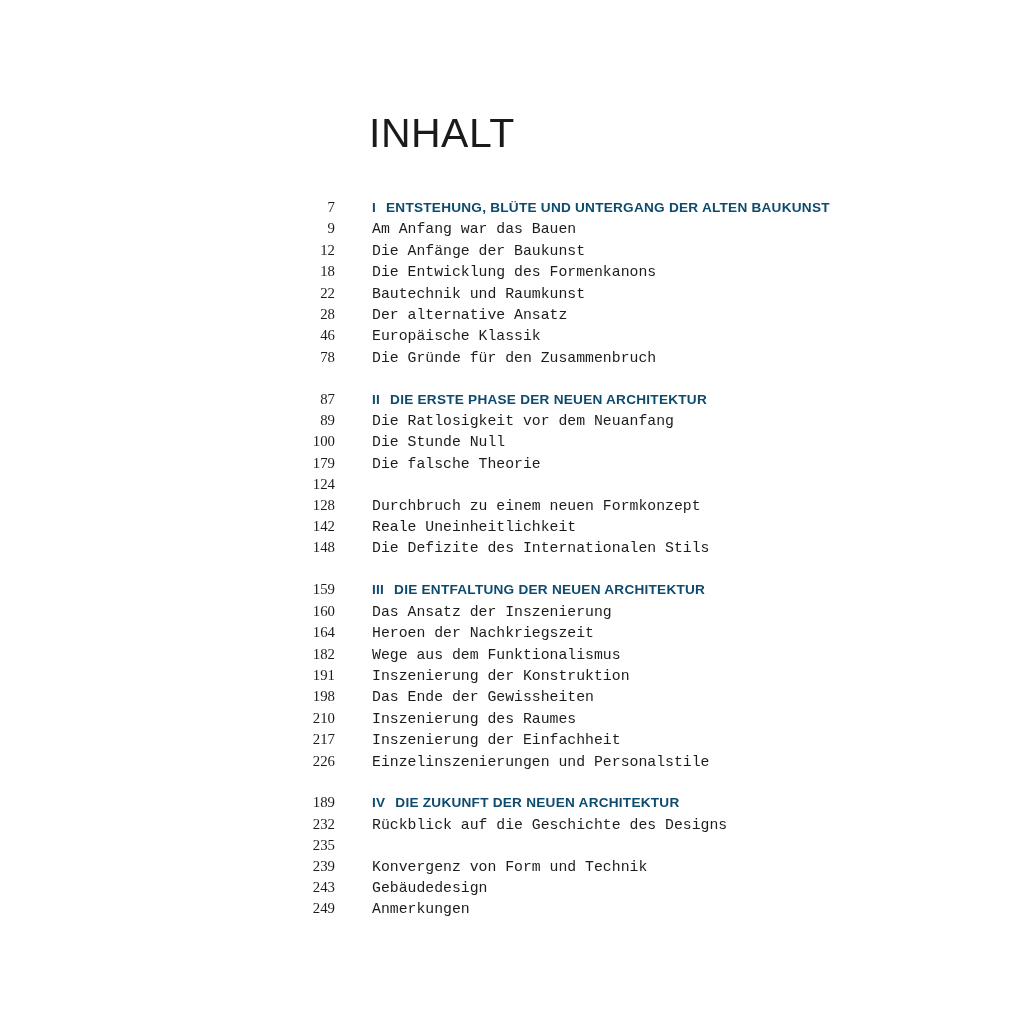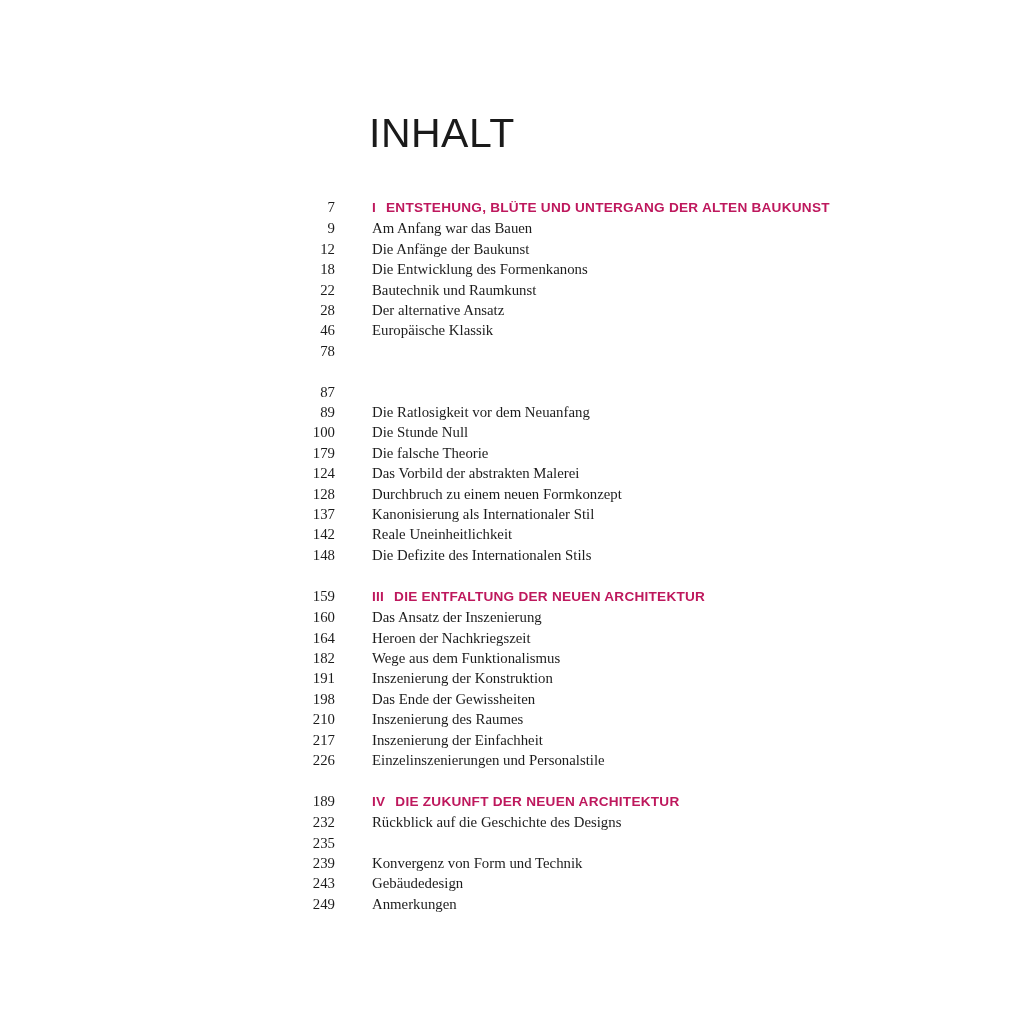--- a/index.html
+++ b/index.html
@@ -46,30 +46,30 @@
     font-size: 14.8px;
   }
   .num {
     flex: 0 0 64px;
     text-align: right;
     font-family: "Liberation Serif", serif;
     color: #1c1c1c;
   }
   .title-cell {
     margin-left: 37px;
-    font-family: Liberation Serif, serif;
+    font-family: Liberation Mono, monospace;
     color: #1c1c1c;
     white-space: nowrap;
   }
   .header-row .title-cell {
     font-family: "Liberation Sans", sans-serif;
     font-weight: bold;
     font-size: 13.6px;
     letter-spacing: 0.25px;
-    color: #be185d;
+    color: #0c4a6e;
   }
   .header-row .roman {
     display: inline-block;
     margin-right: 10px;
   }
 </style>
 </head>
 <body>
 
 <div class="page">
@@ -100,49 +100,46 @@
         <div class="row">
           <span class="num">28</span>
           <span class="title-cell">Der alternative Ansatz</span>
         </div>
         <div class="row">
           <span class="num">46</span>
           <span class="title-cell">Europäische Klassik</span>
         </div>
         <div class="row">
           <span class="num">78</span>
+          <span class="title-cell">Die Gründe für den Zusammenbruch</span>
         </div>
       </div>
       <div class="toc-section">
         <div class="row header-row">
           <span class="num">87</span>
+          <span class="title-cell"><span class="roman">II</span><span class="label">DIE ERSTE PHASE DER NEUEN ARCHITEKTUR</span></span>
         </div>
         <div class="row">
           <span class="num">89</span>
           <span class="title-cell">Die Ratlosigkeit vor dem Neuanfang</span>
         </div>
         <div class="row">
           <span class="num">100</span>
           <span class="title-cell">Die Stunde Null</span>
         </div>
         <div class="row">
           <span class="num">179</span>
           <span class="title-cell">Die falsche Theorie</span>
         </div>
         <div class="row">
           <span class="num">124</span>
-          <span class="title-cell">Das Vorbild der abstrakten Malerei</span>
         </div>
         <div class="row">
           <span class="num">128</span>
           <span class="title-cell">Durchbruch zu einem neuen Formkonzept</span>
-        </div>
-        <div class="row">
-          <span class="num">137</span>
-          <span class="title-cell">Kanonisierung als Internationaler Stil</span>
         </div>
         <div class="row">
           <span class="num">142</span>
           <span class="title-cell">Reale Uneinheitlichkeit</span>
         </div>
         <div class="row">
           <span class="num">148</span>
           <span class="title-cell">Die Defizite des Internationalen Stils</span>
         </div>
       </div>

